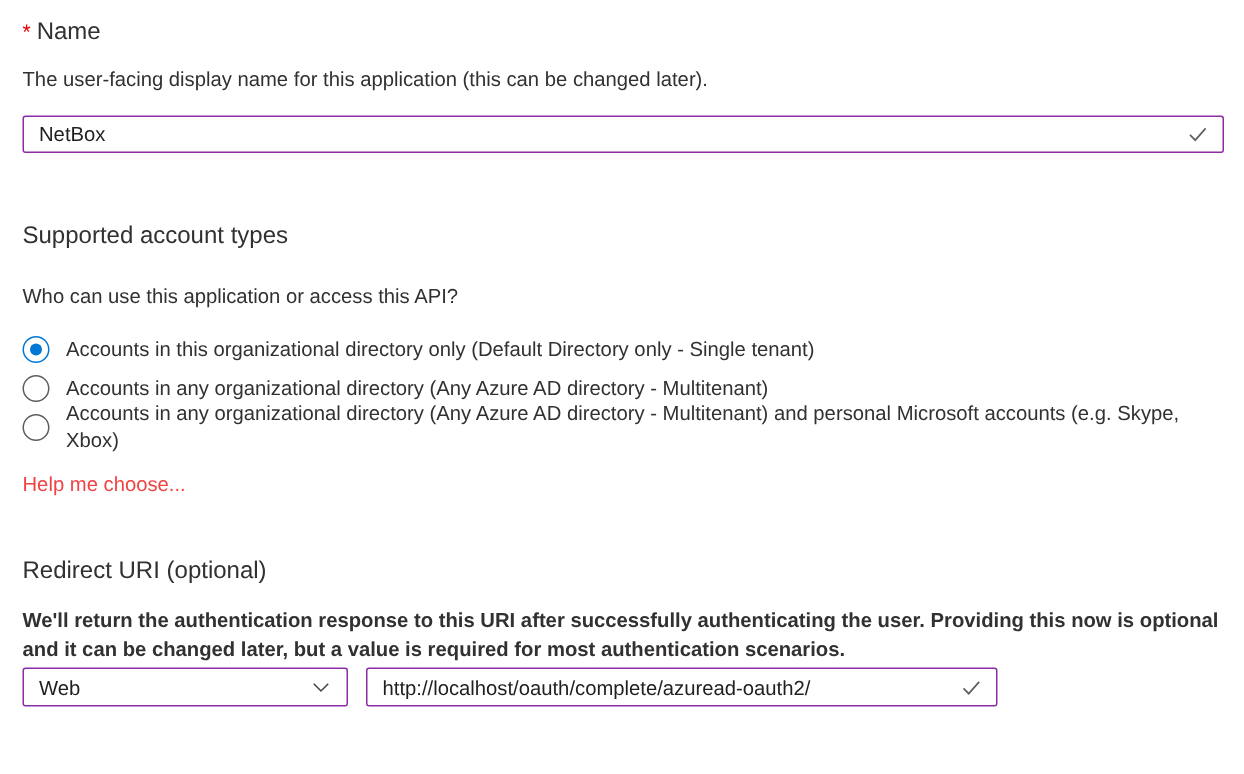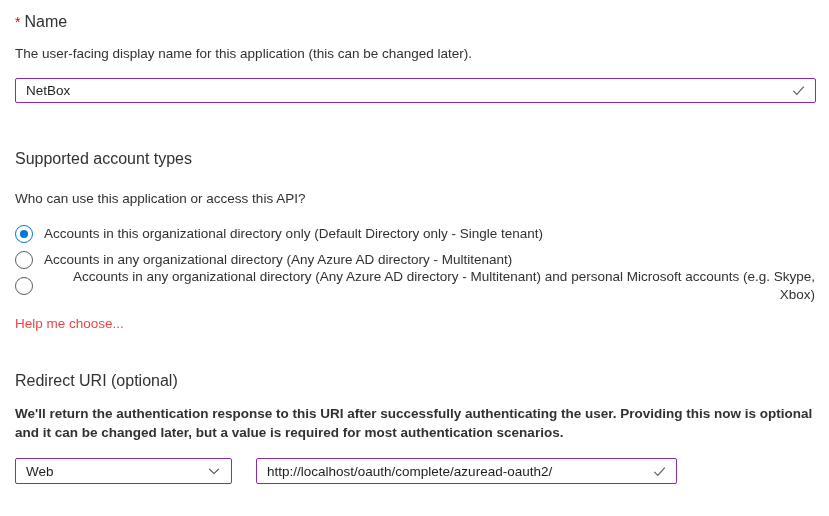--- a/index.html
+++ b/index.html
@@ -58,21 +58,20 @@
   .section { margin-top: 0; }
   .gap-lg { height: 45px; }
   .question { font-size: 13.5px; line-height: 18px; margin-top: 21px; }
 
   .radio-group { margin-top: 13px; }
   .radio-row {
     display: flex;
     align-items: center;
     height: 26px;
     cursor: default;
-    text-align: right;
   }
   .radio-circle {
     flex: 0 0 auto;
     width: 18px; height: 18px;
     border-radius: 50%;
     border: 1px solid #605e5c;
     background: #fff;
     display: flex; align-items: center; justify-content: center;
   }
   .radio-row.selected .radio-circle { border: 1.5px solid #0078d4; }
@@ -83,23 +82,23 @@
   .help-link {
     display: inline-block;
     margin-top: 17px;
     font-size: 13.5px;
     color: #ef4444;
     text-decoration: none;
     cursor: pointer;
   }
 
   .redirect-controls {
-    margin-top: 16px;
+    margin-top: 3px;
     display: flex;
-    gap: 24px;
+    gap: 12px;
     align-items: center;
   }
   .dropdown {
     width: 217px;
     height: 26px;
     border: 1px solid #8a2da5;
     border-radius: 2px;
     display: flex;
     align-items: center;
     padding: 0 9px 0 10px;

